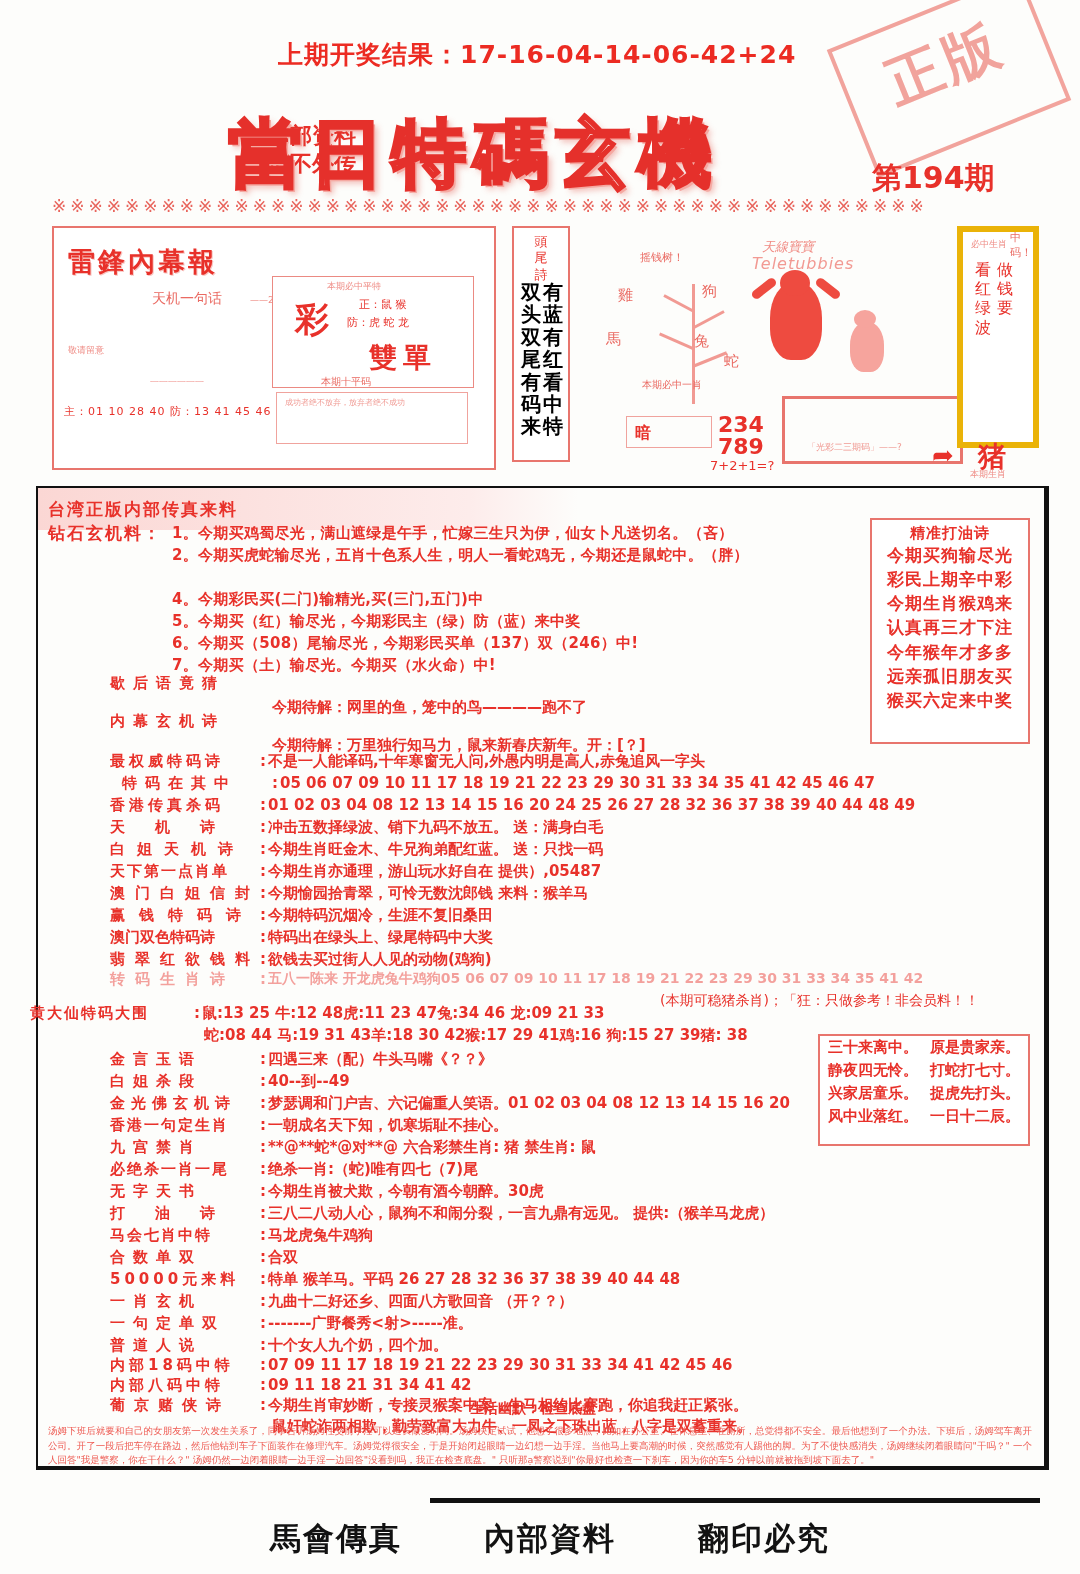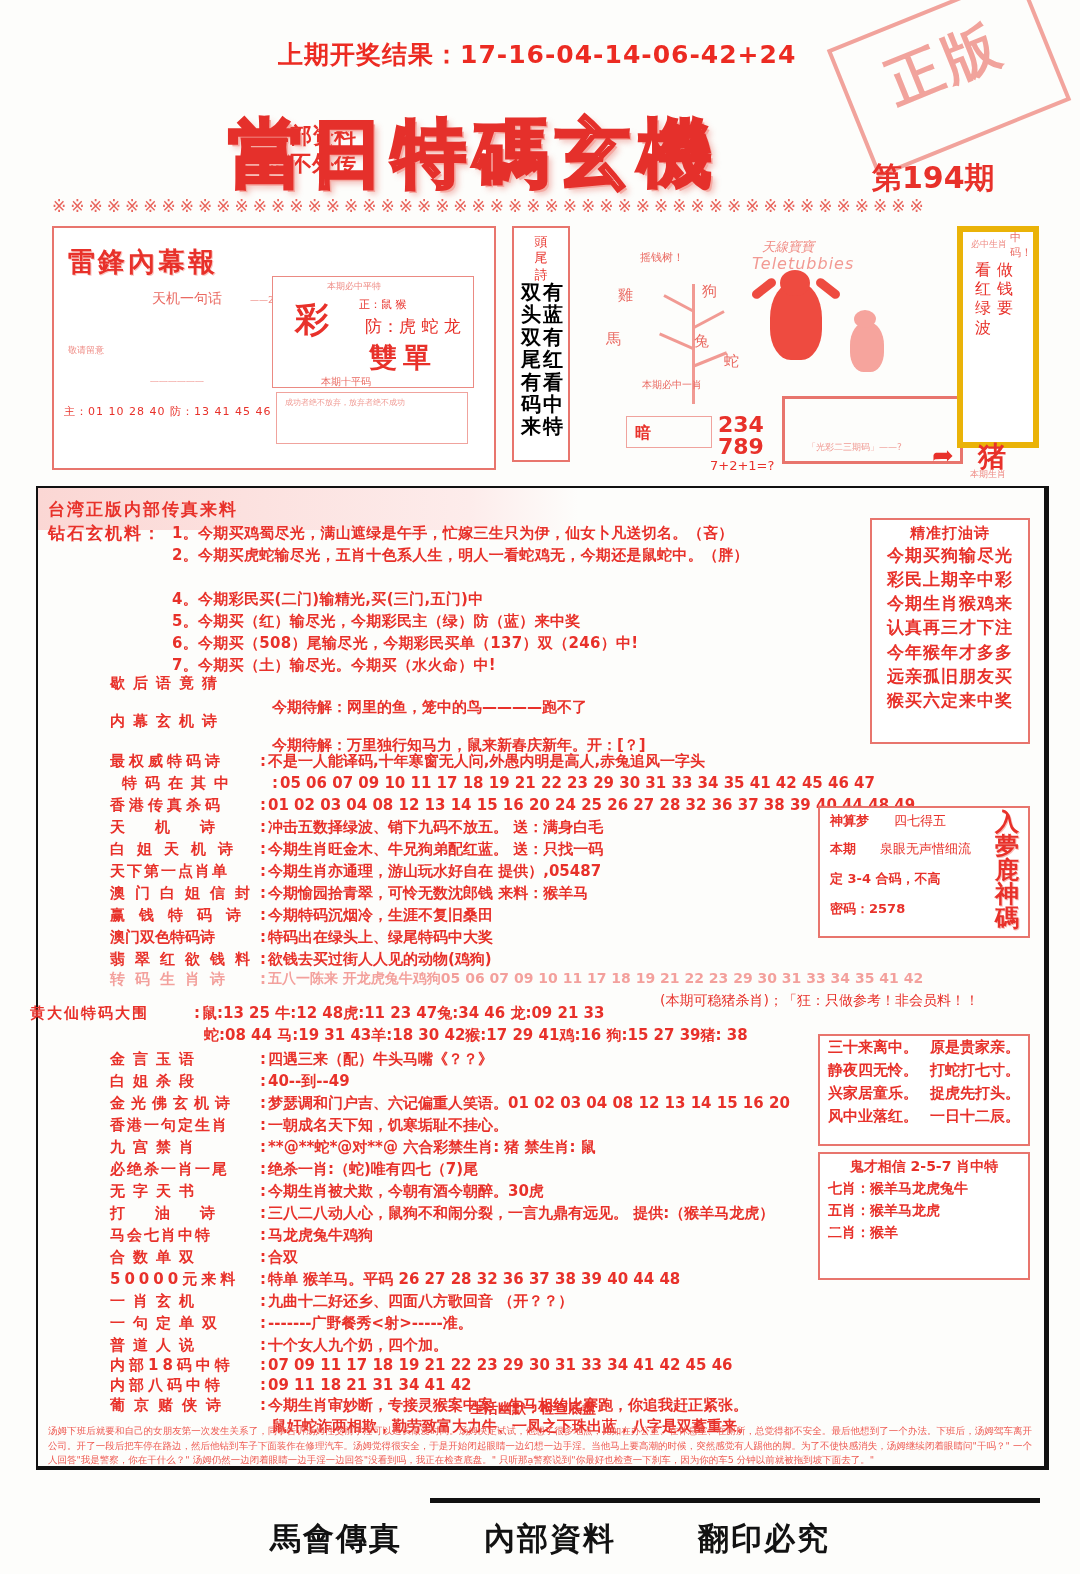--- a/index.html
+++ b/index.html
@@ -68,21 +68,21 @@
   .lf-box .lf-tiny{
     position:absolute;font-size:9px;color:#ef8c85;white-space:nowrap;line-height:1.5;
   }
   .lf-inner{
     position:absolute;left:218px;top:48px;width:200px;height:110px;
     border:1px solid #eb8a83;background:#fff;
   }
   .lf-inner .cap{position:absolute;left:54px;top:3px;font-size:9px;color:#ef8c85;white-space:nowrap;}
   .lf-inner .big-ch{position:absolute;left:22px;top:20px;font-size:34px;font-weight:bold;color:#e8312a;}
   .lf-inner .r1{position:absolute;left:86px;top:20px;font-size:11px;color:#e8312a;white-space:nowrap;}
-  .lf-inner .r2{position:absolute;left:92px;top:38px;font-size:17px;color:#e8312a;white-space:nowrap;}
+  .lf-inner .r2{position:absolute;left:74px;top:38px;font-size:11px;color:#e8312a;white-space:nowrap;}
   .lf-inner .dbl{position:absolute;left:96px;top:62px;font-size:28px;font-weight:bold;letter-spacing:6px;color:#e8312a;}
   .lf-inner .ftr{position:absolute;left:48px;top:98px;font-size:10px;color:#ea6a62;white-space:nowrap;}
   .lf-mini{position:absolute;left:222px;top:164px;width:190px;height:50px;border:1px solid #f0a39d;}
   .lf-mini .mt{position:absolute;left:8px;top:4px;font-size:8px;color:#f09a93;line-height:1.6;white-space:nowrap;}
   .lf-bl{position:absolute;left:10px;top:176px;font-size:11px;color:#e8312a;white-space:nowrap;letter-spacing:1px;}
 
   .poem-box{
     position:absolute;left:460px;top:4px;width:54px;height:232px;
     border:2px solid #e8756d;background:#fff;
   }
@@ -480,55 +480,40 @@
     <div class="rtitle">精准打油诗</div>
     <div class="rline">今期买狗输尽光</div>
     <div class="rline">彩民上期辛中彩</div>
     <div class="rline">今期生肖猴鸡来</div>
     <div class="rline">认真再三才下注</div>
     <div class="rline">今年猴年才多多</div>
     <div class="rline">远亲孤旧朋友买</div>
     <div class="rline">猴买六定来中奖</div>
   </div>
 
-  <div class="dreambox">
-    <div class="dl" style="left:10px;top:4px;">神算梦</div>
-    <div class="dl" style="left:74px;top:4px;font-weight:normal;">四七得五</div>
-    <div class="dl" style="left:10px;top:32px;">本期</div>
-    <div class="dl" style="left:60px;top:32px;font-weight:normal;">泉眼无声惜细流</div>
-    <div class="dl" style="left:10px;top:62px;">定 3-4 合码，不高</div>
-    <div class="dl" style="left:10px;top:92px;">密码：2578</div>
-    <div class="vert">入夢鹿神碼</div>
-  </div>
 
   <div class="rbox rb2">
     <div class="two">
       <span>三十来离中。</span>
       <span>原是贵家亲。</span>
     </div>
     <div class="two">
       <span>静夜四无怜。</span>
       <span>打蛇打七寸。</span>
     </div>
     <div class="two">
       <span>兴家居童乐。</span>
       <span>捉虎先打头。</span>
     </div>
     <div class="two">
       <span>风中业落红。</span>
       <span>一日十二辰。</span>
     </div>
   </div>
 
-  <div class="rbox rb3">
-    <div class="t">鬼才相信 2-5-7 肖中特</div>
-    <div class="l">七肖：猴羊马龙虎兔牛</div>
-    <div class="l">五肖：猴羊马龙虎</div>
-    <div class="l">二肖：猴羊</div>
-  </div>
 
   <div class="footer-para">汤姆下班后就要和自己的女朋友第一次发生关系了，同事告诉汤姆性交前手淫可以延长做爱时间。汤姆决定试试，他想了很多地点，比如在办公室、在休息室、在厕所，总觉得都不安全。最后他想到了一个办法。下班后，汤姆驾车离开公司。开了一段后把车停在路边，然后他钻到车子下面装作在修理汽车。汤姆觉得很安全，于是开始闭起眼睛一边幻想一边手淫。当他马上要高潮的时候，突然感觉有人踢他的脚。为了不使快感消失，汤姆继续闭着眼睛问"干吗？" 一个人回答"我是警察，你在干什么？" 汤姆仍然一边闭着眼睛一边手淫一边回答"没看到吗，我正在检查底盘。" 只听那ạ警察说到"你最好也检查一下刹车，因为你的车5 分钟以前就被拖到坡下面去了。"</div>
   <div class="blackbar"></div>
   <div class="footer-title">
     <span>馬會傳真</span>
     <span>內部資料</span>
     <span>翻印必究</span>
   </div>
 
 </div>

